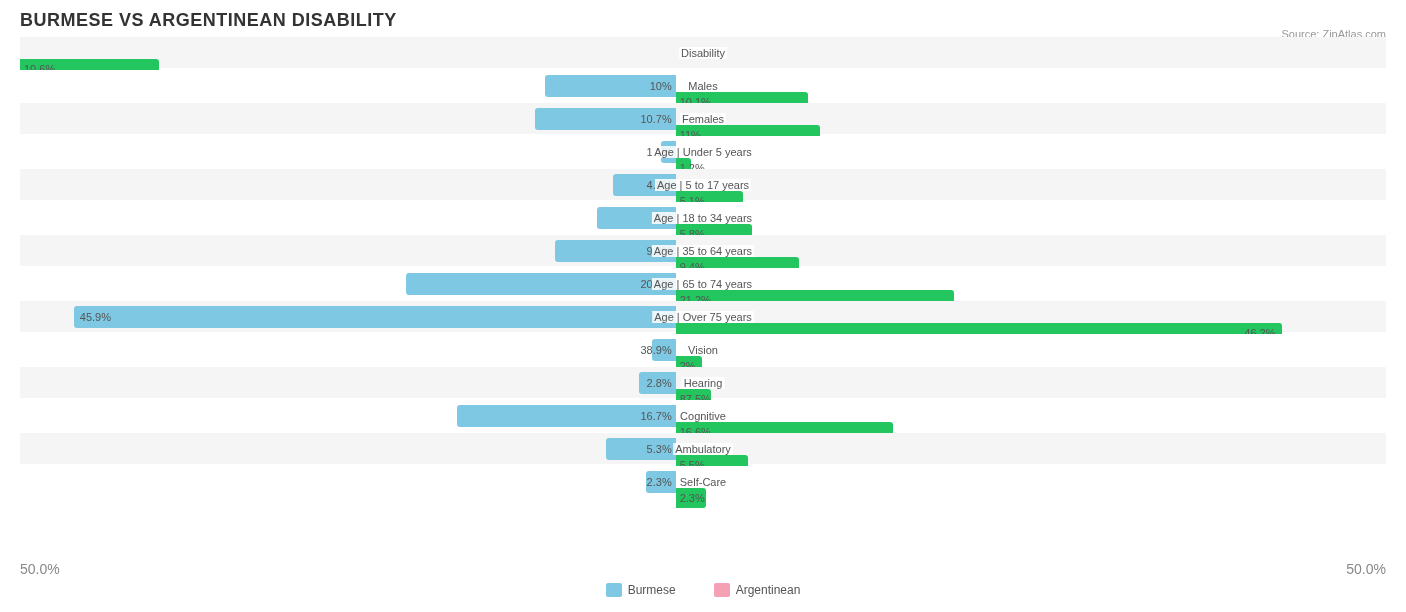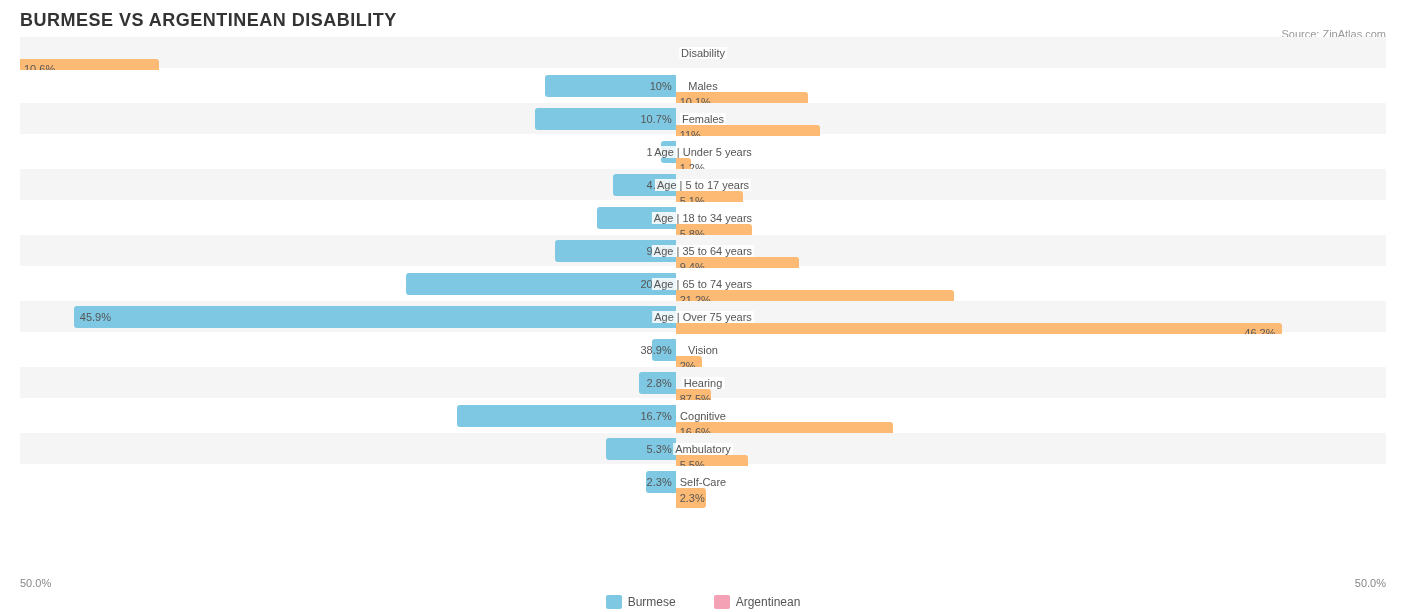--- a/index.html
+++ b/index.html
@@ -69,21 +69,21 @@
       height: 22px;
       background: #7ec8e3;
       border-radius: 3px 0 0 3px;
       display: flex;
       align-items: center;
       justify-content: flex-end;
       position: relative;
     }
     .bar-right {
       height: 20px;
-      background: #fdba74;
+      background: #22c55e;
       border-radius: 0 3px 3px 0;
       display: flex;
       align-items: center;
       position: relative;
       margin-top: 32px;
     }
     .val-left {
       font-size: 11px;
       color: #555;
       white-space: nowrap;
@@ -104,23 +104,23 @@
       background: rgba(255,255,255,0.85);
       white-space: nowrap;
       z-index: 2;
       text-align: center;
       padding: 0 2px;
     }
     .axis-row {
       display: flex;
       justify-content: space-between;
       padding: 4px 0 0 0;
-      font-size: 11px;
+      font-size: 14px;
       color: #888;
-      margin-top: 16px;
+      margin-top: 0;
     }
     .legend {
       display: flex;
       justify-content: center;
       gap: 38px;
       margin-top: 6px;
       font-size: 12px;
       color: #555;
     }
     .legend-item {

